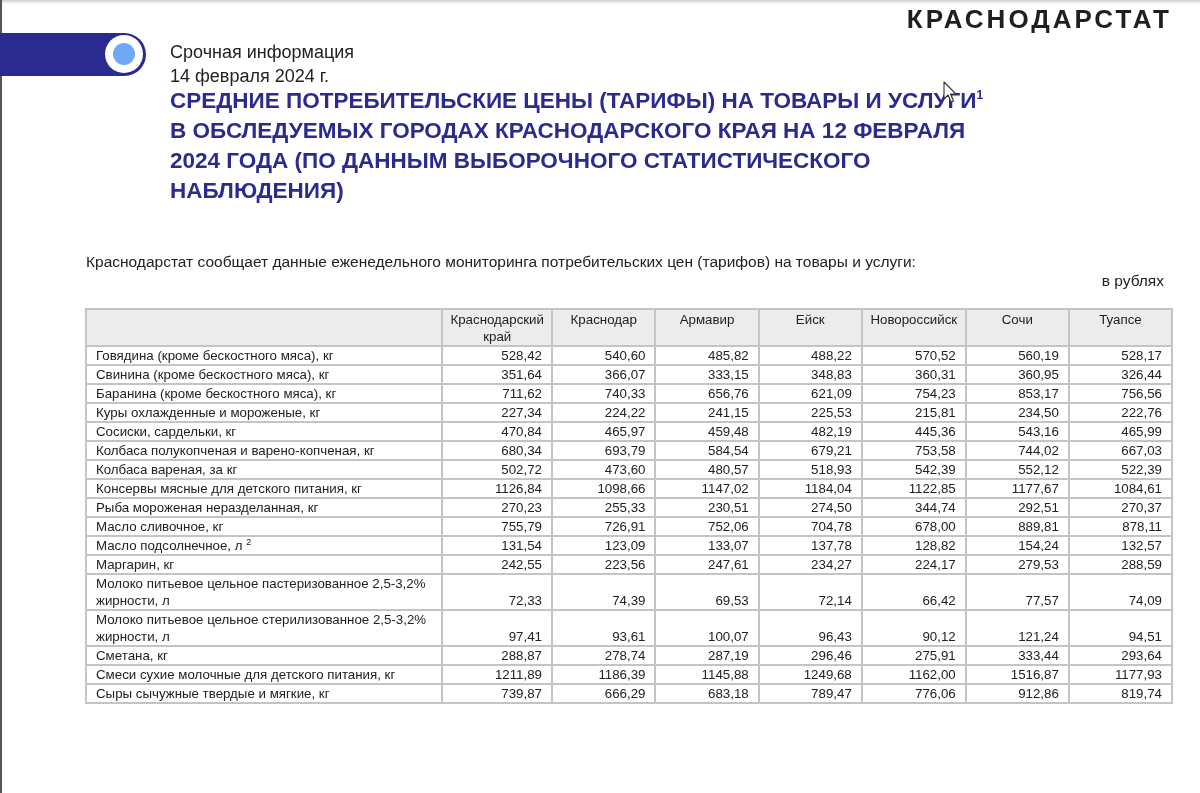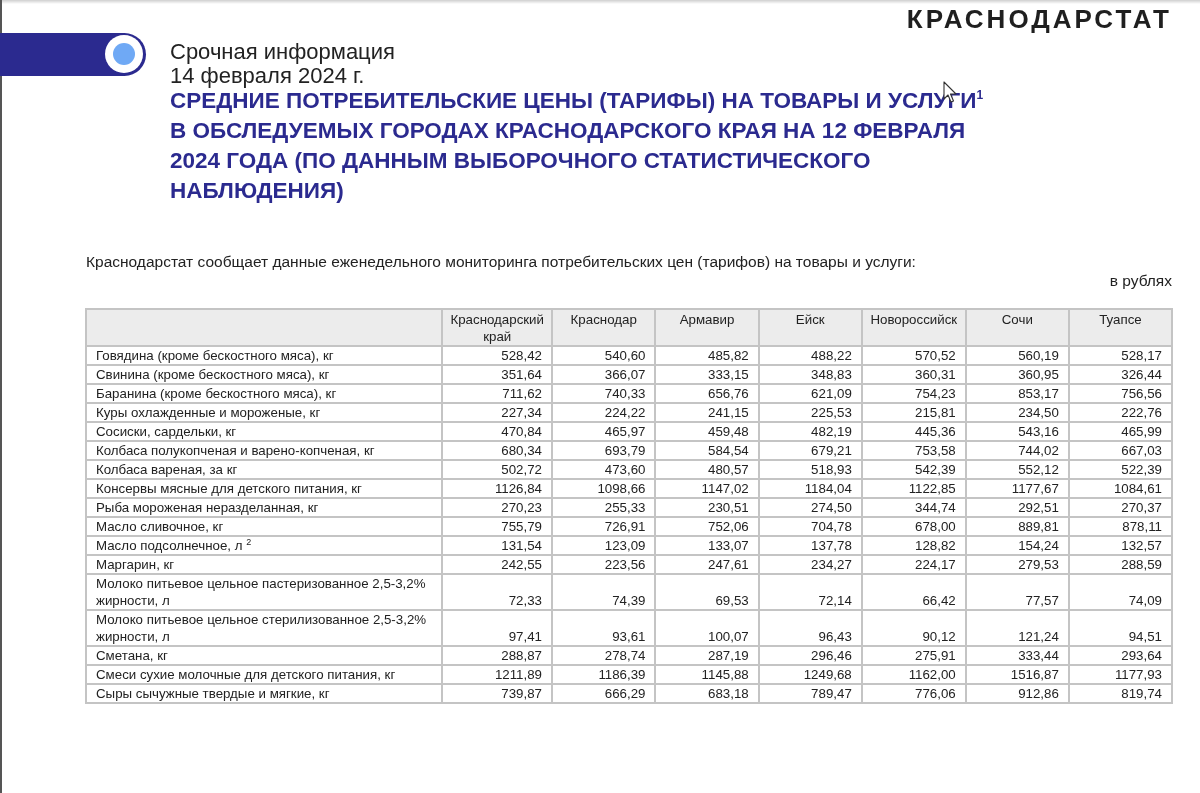--- a/index.html
+++ b/index.html
@@ -31,37 +31,37 @@
   .banner-dot {
     position: absolute; left: 105px; top: 35px; width: 38px; height: 38px;
     border-radius: 50%; background: #ffffff;
     display: flex; align-items: center; justify-content: center;
   }
   .banner-dot-inner {
     width: 22px; height: 22px; border-radius: 50%; background: #6fa9f5;
   }
   .kicker {
     position: absolute; left: 170px; top: 40px;
-    font-size: 22px; line-height: 24px; color: #222;
+    font-size: 18px; line-height: 24px; color: #222;
   }
   .title {
     position: absolute; left: 170px; top: 86px; width: 820px;
     font-size: 22.5px; line-height: 30px; font-weight: bold; color: #2b2a8f;
     margin: 0;
   }
   .title sup { font-size: 12px; vertical-align: 9px; line-height: 0; }
   .cursor {
     position: absolute; left: 943px; top: 81px; width: 16px; height: 24px;
   }
   .intro {
     position: absolute; left: 86px; top: 253px;
     font-size: 15.5px; color: #222;
   }
   .units {
-    position: absolute; right: 28px; top: 272px;
+    position: absolute; right: 36px; top: 272px;
     font-size: 15.5px; color: #222;
   }
   table.prices {
     position: absolute; left: 85px; top: 308px;
     width: 1088px;
     border-collapse: collapse;
     font-size: 13.3px; color: #222;
   }
   table.prices th, table.prices td {
     border: 2px solid #c4c4c4;

